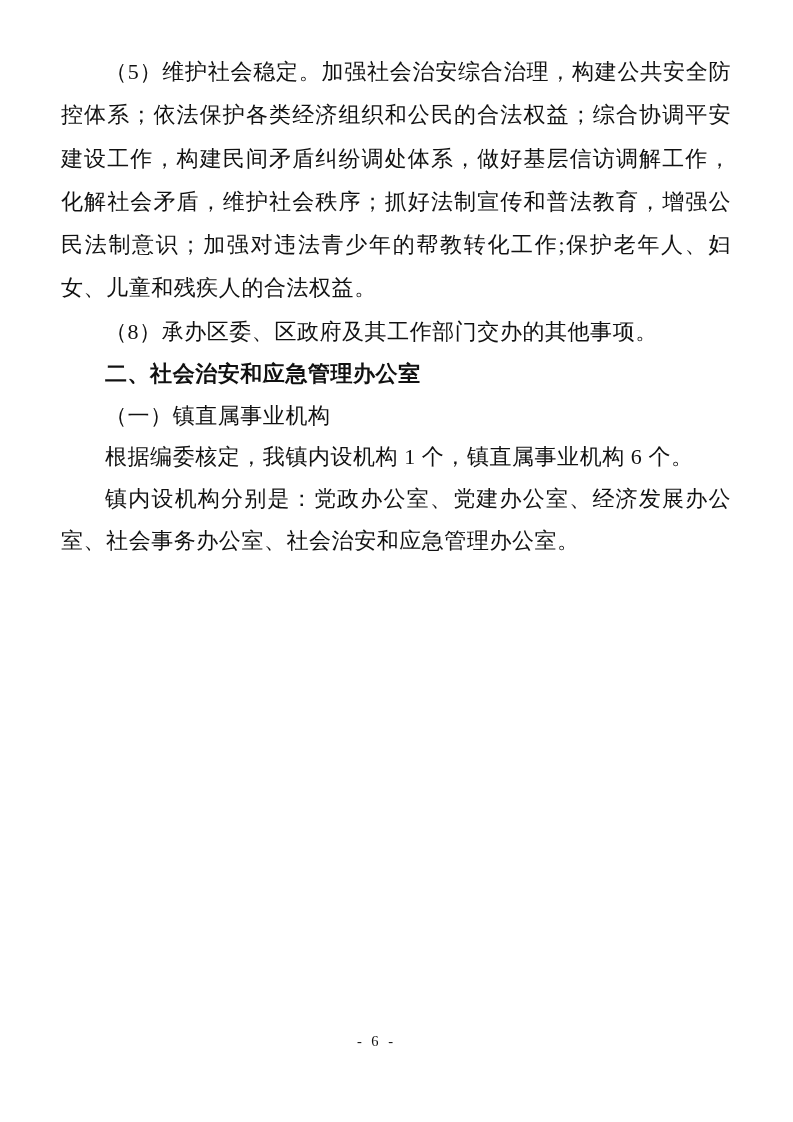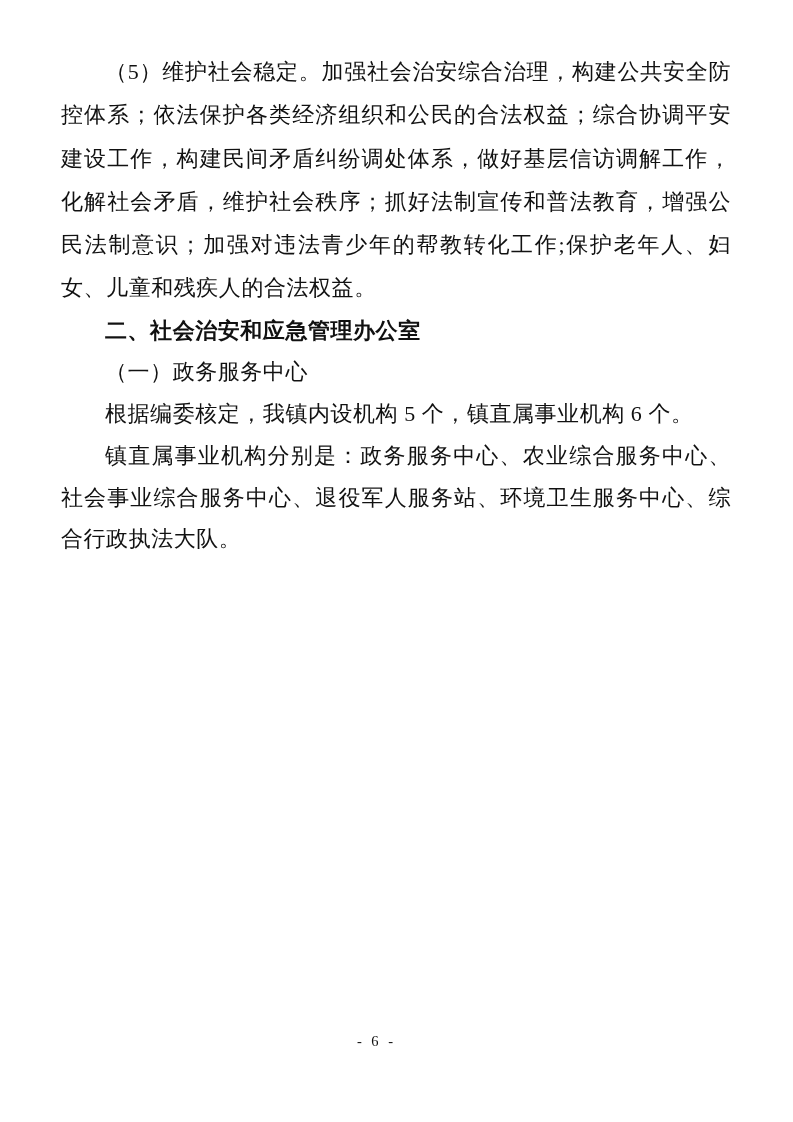--- a/index.html
+++ b/index.html
@@ -48,19 +48,20 @@
     color: #111111;
     font-family: "Liberation Serif", "DejaVu Serif", serif;
   }
 </style>
 </head>
 <body>
 
 <div class="page">
   <div class="content">
     <p class="lh-a">（5）维护社会稳定。加强社会治安综合治理，构建公共安全防控体系；依法保护各类经济组织和公民的合法权益；综合协调平安建设工作，构建民间矛盾纠纷调处体系，做好基层信访调解工作，化解社会矛盾，维护社会秩序；抓好法制宣传和普法教育，增强公民法制意识；加强对违法青少年的帮教转化工作;保护老年人、妇女、儿童和残疾人的合法权益。</p>
+    <p class="lh-a">（8）承办区委、区政府及其工作部门交办的其他事项。</p>
     <p class="lh-b heading">二、社会治安和应急管理办公室</p>
-    <p class="lh-b">（一）政务服务中心</p>
-    <p class="lh-b">根据编委核定，我镇内设机构 5 个，镇直属事业机构 6 个。</p>
-    <p class="lh-b">镇直属事业机构分别是：政务服务中心、农业综合服务中心、社会事业综合服务中心、退役军人服务站、环境卫生服务中心、综合行政执法大队。</p>
+    <p class="lh-b">（一）镇直属事业机构</p>
+    <p class="lh-b">根据编委核定，我镇内设机构 1 个，镇直属事业机构 6 个。</p>
+    <p class="lh-b">镇内设机构分别是：党政办公室、党建办公室、经济发展办公室、社会事务办公室、社会治安和应急管理办公室。</p>
   </div>
   <div class="footer">- 6 -</div>
 </div>
 
 </body></html>

